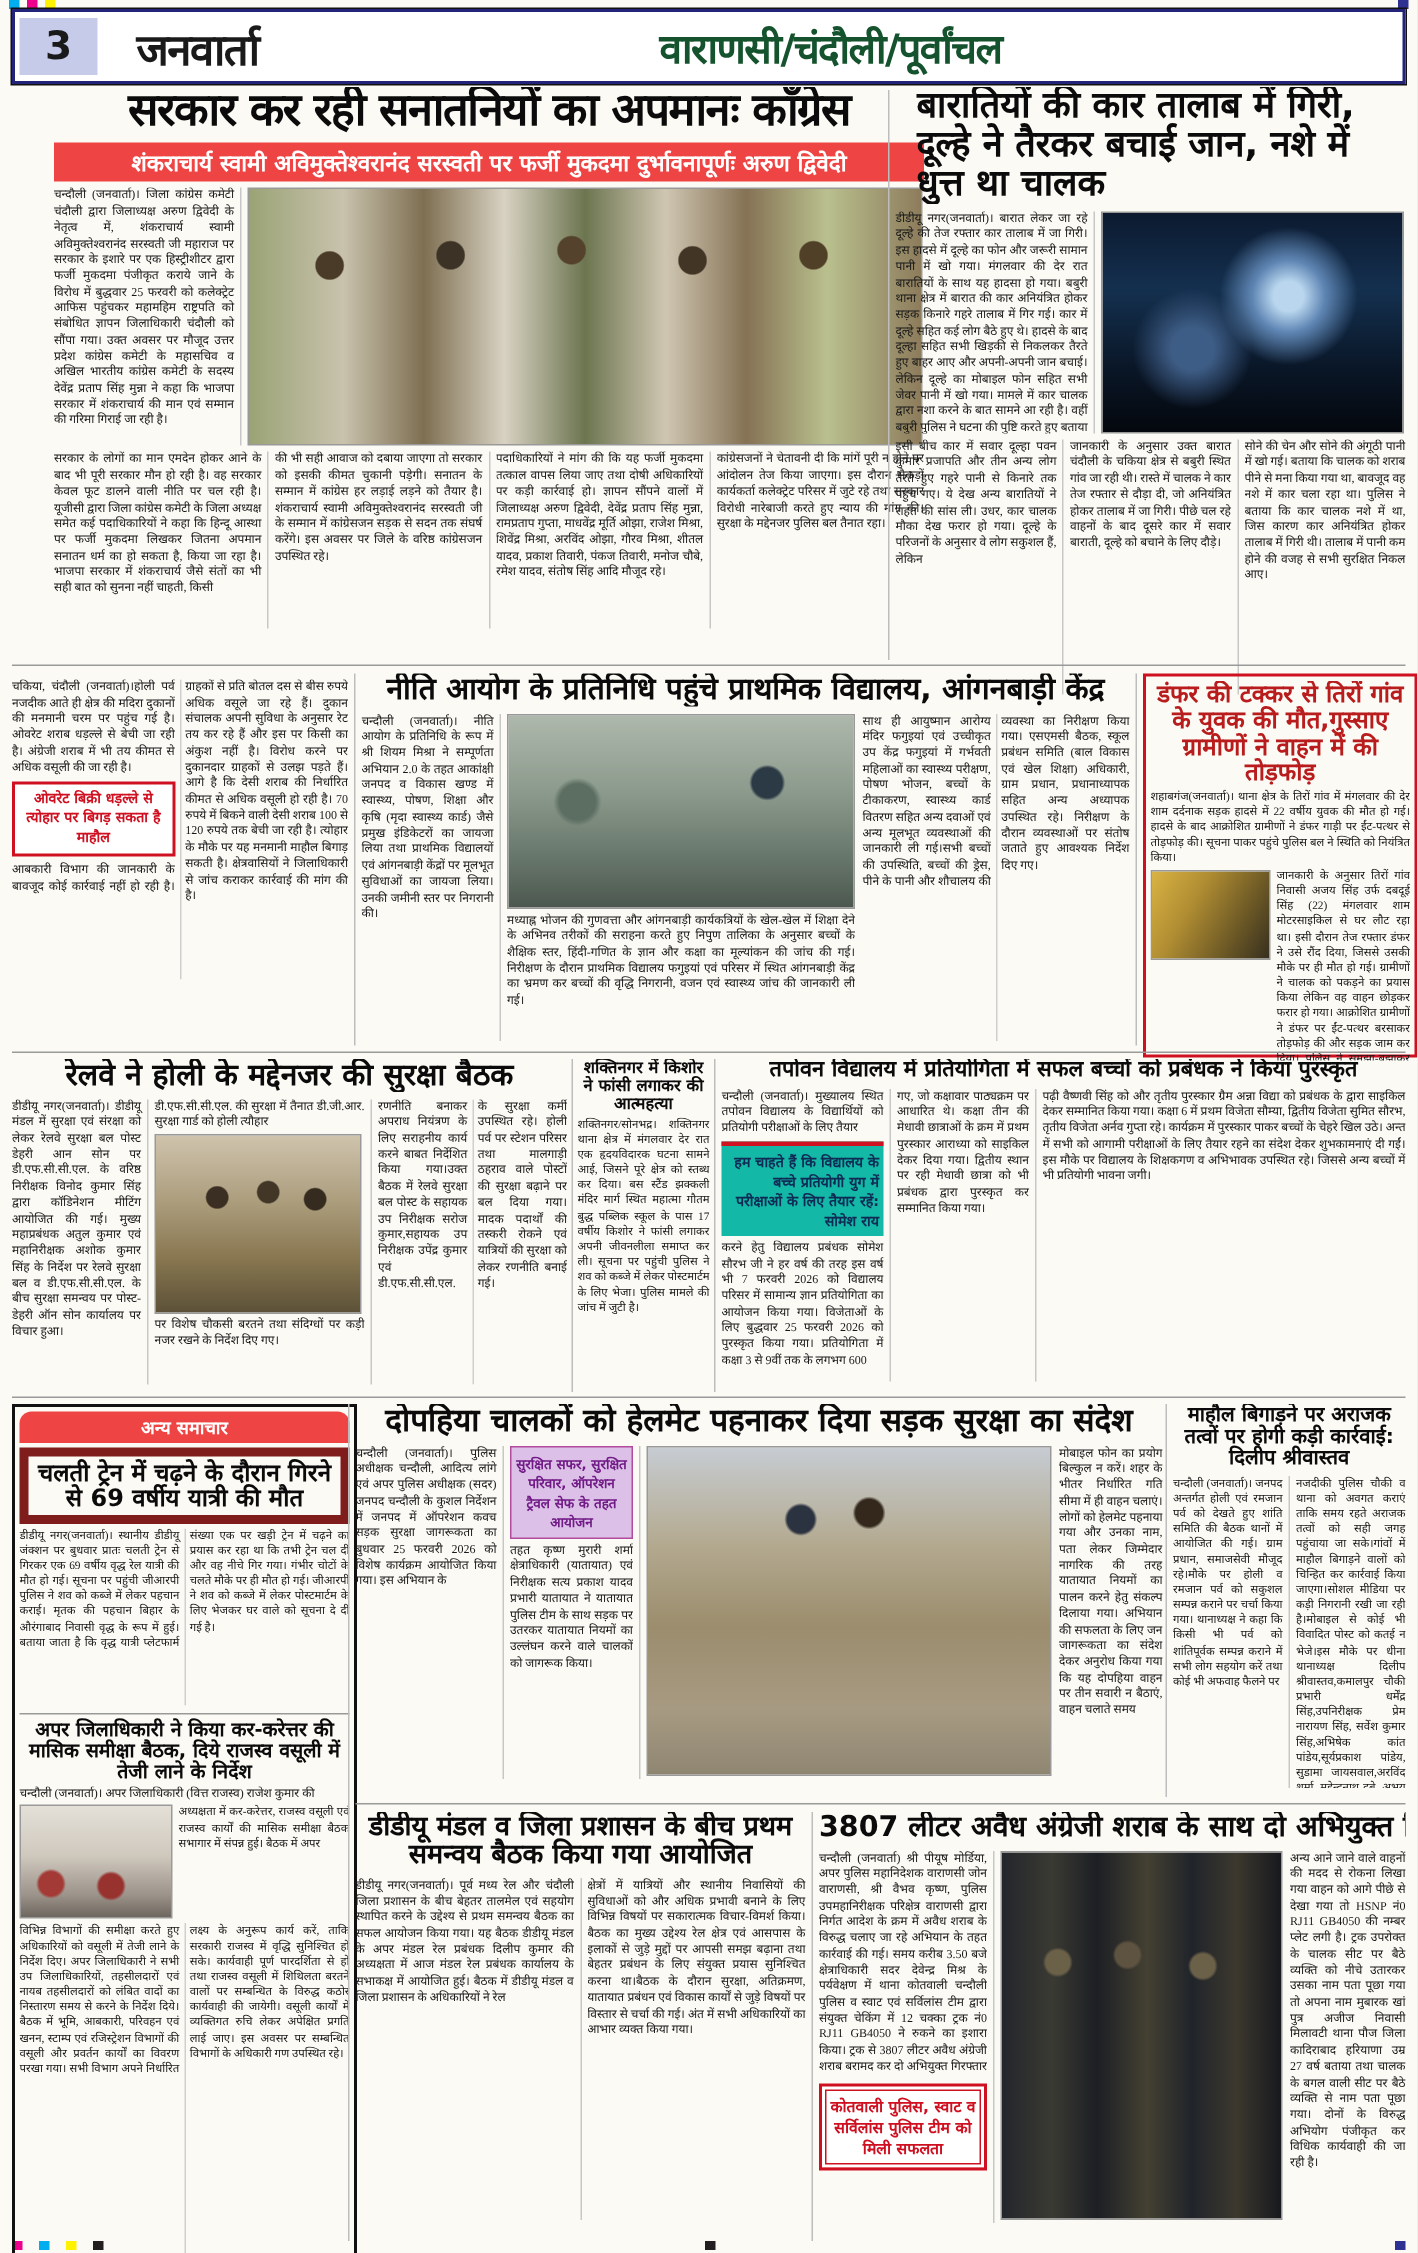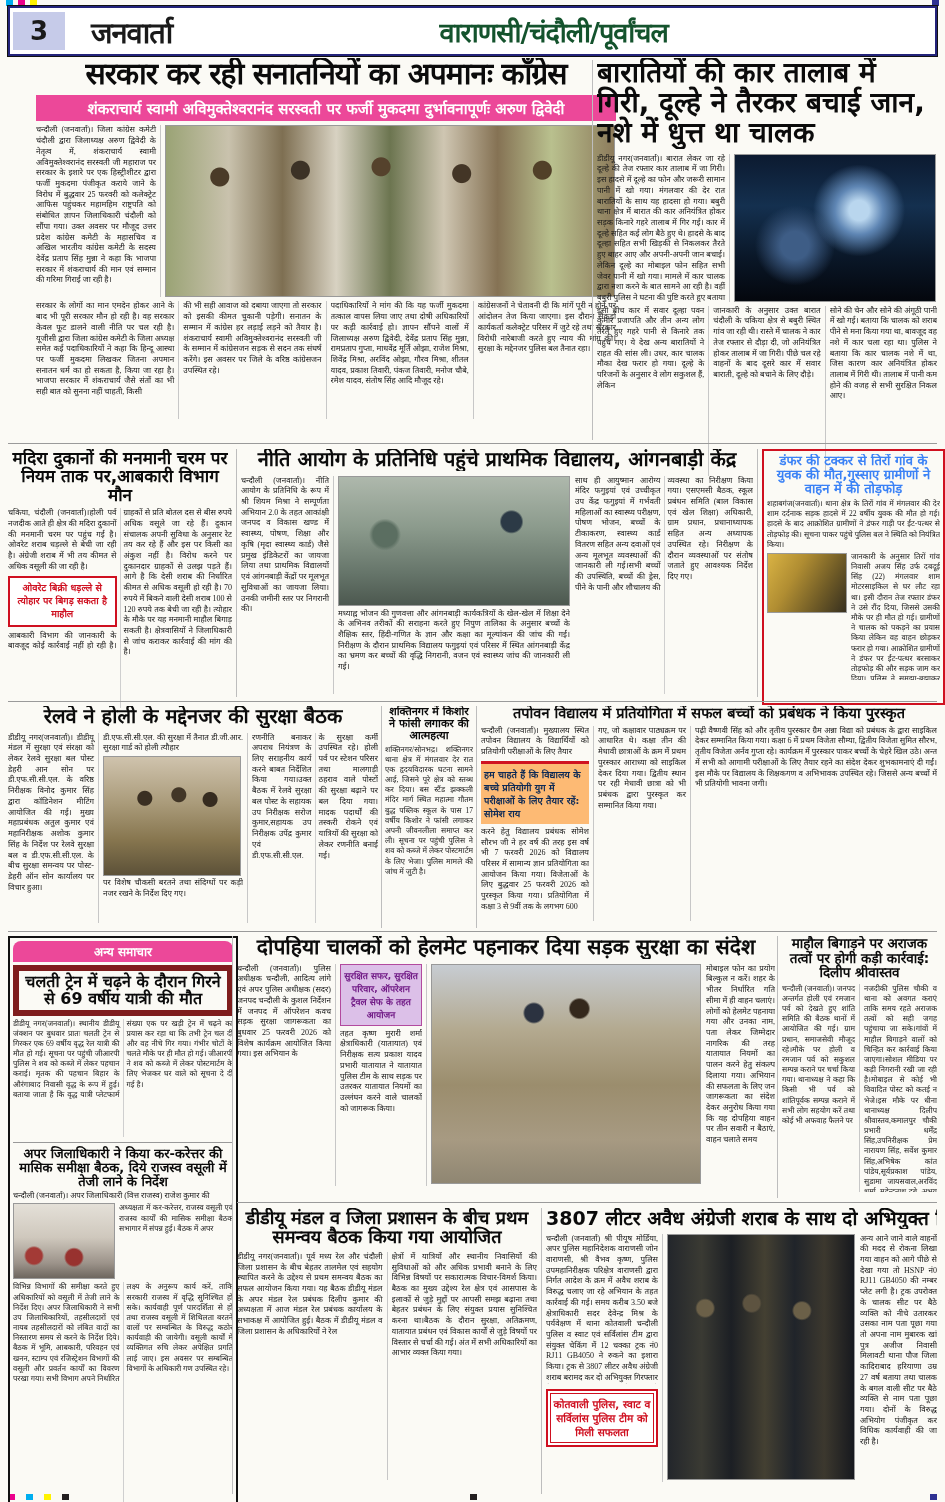--- a/index.html
+++ b/index.html
@@ -19,23 +19,23 @@
   
   .hl{font-family:"DejaVu Sans",sans-serif;font-weight:800;color:#0b0b0b;line-height:1.08;overflow:hidden;}
   .body-text{font-size:8px;line-height:1.34;text-align:justify;color:#181818;overflow:hidden;}
   .row{display:flex;}
   .rule-r{border-right:1px solid #c7c7c7;padding-right:4px;margin-right:4px;}
   .cols2{column-count:2;column-gap:7px;column-rule:1px solid #cfcfcf;}
   .photo{overflow:hidden;border:1px solid #999;}
   .hr{position:absolute;height:1px;background:#9a9a9a;}
   .vr{position:absolute;width:1px;background:#bdbdbd;}
   
-  .redbar{background:#ec4899;color:#fff;font-family:"DejaVu Sans",sans-serif;font-weight:800;text-align:center;}
+  .redbar{background:#ef4444;color:#fff;font-family:"DejaVu Sans",sans-serif;font-weight:800;text-align:center;}
   .redbox-outline{border:2px solid #cf1020;color:#cf1020;font-family:"DejaVu Sans",sans-serif;font-weight:800;text-align:center;background:#fff;}
-  .greenbox{background:#fdba74;border-top:3px solid #d01321;color:#0e2a55;font-family:"DejaVu Sans",sans-serif;font-weight:800;text-align:left;}
+  .greenbox{background:#14b8a6;border-top:3px solid #d01321;color:#0e2a55;font-family:"DejaVu Sans",sans-serif;font-weight:800;text-align:right;}
   .purplebox{background:#dcC0e8;border:1px solid #b24a9e;color:#711b86;font-family:"DejaVu Sans",sans-serif;font-weight:800;text-align:center;}
 </style>
 </head>
 <body>
 
 <div id="page">
 
   <div class="mark" style="left:6px;top:0;background:#00aeef"></div>
   <div class="mark" style="left:18px;top:0;background:#ec008c"></div>
   <div class="mark" style="left:30px;top:0;background:#fff200"></div>
@@ -70,39 +70,38 @@
       <div class="body-text rule-r" style="flex:1;">सरकार के लोगों का मान एमदेन होकर आने के बाद भी पूरी सरकार मौन हो रही है। वह सरकार केवल फूट डालने वाली नीति पर चल रही है। यूजीसी द्वारा जिला कांग्रेस कमेटी के जिला अध्यक्ष समेत कई पदाधिकारियों ने कहा कि हिन्दू आस्था पर फर्जी मुकदमा लिखकर जितना अपमान सनातन धर्म का हो सकता है, किया जा रहा है। भाजपा सरकार में शंकराचार्य जैसे संतों का भी सही बात को सुनना नहीं चाहती, किसी</div>
       <div class="body-text rule-r" style="flex:1;">की भी सही आवाज को दबाया जाएगा तो सरकार को इसकी कीमत चुकानी पड़ेगी। सनातन के सम्मान में कांग्रेस हर लड़ाई लड़ने को तैयार है। शंकराचार्य स्वामी अविमुक्तेश्वरानंद सरस्वती जी के सम्मान में कांग्रेसजन सड़क से सदन तक संघर्ष करेंगे। इस अवसर पर जिले के वरिष्ठ कांग्रेसजन उपस्थित रहे।</div>
       <div class="body-text rule-r" style="flex:1;">पदाधिकारियों ने मांग की कि यह फर्जी मुकदमा तत्काल वापस लिया जाए तथा दोषी अधिकारियों पर कड़ी कार्रवाई हो। ज्ञापन सौंपने वालों में जिलाध्यक्ष अरुण द्विवेदी, देवेंद्र प्रताप सिंह मुन्ना, रामप्रताप गुप्ता, माधवेंद्र मूर्ति ओझा, राजेश मिश्रा, शिवेंद्र मिश्रा, अरविंद ओझा, गौरव मिश्रा, शीतल यादव, प्रकाश तिवारी, पंकज तिवारी, मनोज चौबे, रमेश यादव, संतोष सिंह आदि मौजूद रहे।</div>
       <div class="body-text" style="flex:1;">कांग्रेसजनों ने चेतावनी दी कि मांगें पूरी न होने पर आंदोलन तेज किया जाएगा। इस दौरान सैकड़ों कार्यकर्ता कलेक्ट्रेट परिसर में जुटे रहे तथा सरकार विरोधी नारेबाजी करते हुए न्याय की मांग की। सुरक्षा के मद्देनजर पुलिस बल तैनात रहा।</div>
     </div>
   </div>
 
   <div class="vr" style="left:592px;top:60px;height:380px;"></div>
 
   <div class="abs" style="left:597px;top:58px;width:340px;height:382px;">
-    <div class="hl" style="font-size:28px;text-align:left;">बारातियों की कार तालाब में गिरी, दूल्हे ने तैरकर बचाई जान, नशे में धुत्त था चालक</div>
+    <div class="hl" style="font-size:24px;text-align:left;margin-left:14px;">बारातियों की कार तालाब में गिरी, दूल्हे ने तैरकर बचाई जान, नशे में धुत्त था चालक</div>
     <div class="row" style="margin-top:5px;height:148px;">
       <div class="body-text rule-r" style="width:128px;height:148px;">डीडीयू नगर(जनवार्ता)। बारात लेकर जा रहे दूल्हे की तेज रफ्तार कार तालाब में जा गिरी। इस हादसे में दूल्हे का फोन और जरूरी सामान पानी में खो गया। मंगलवार की देर रात बारातियों के साथ यह हादसा हो गया। बबुरी थाना क्षेत्र में बारात की कार अनियंत्रित होकर सड़क किनारे गहरे तालाब में गिर गई। कार में दूल्हे सहित कई लोग बैठे हुए थे। हादसे के बाद दूल्हा सहित सभी खिड़की से निकलकर तैरते हुए बाहर आए और अपनी-अपनी जान बचाई। लेकिन दूल्हे का मोबाइल फोन सहित सभी जेवर पानी में खो गया। मामले में कार चालक द्वारा नशा करने के बात सामने आ रही है। वहीं बबुरी पुलिस ने घटना की पुष्टि करते हुए बताया है कि कार सवार सभी लोग सुरक्षित हैं।</div>
       <div class="photo" style="width:200px;height:146px;background:
         radial-gradient(circle at 62% 38%, #b9d6ee 0 10px, #5f86b4 24px, transparent 46px),
         radial-gradient(circle at 30% 62%, #3e5d86 0 14px, transparent 40px),
         linear-gradient(180deg,#0c1a30 0%,#14304f 35%,#0a1728 70%,#04070d 100%);"></div>
     </div>
     <div class="row" style="margin-top:4px;height:170px;">
       <div class="body-text rule-r" style="flex:1;">इसी बीच कार में सवार दूल्हा पवन कुमार प्रजापति और तीन अन्य लोग तैरते हुए गहरे पानी से किनारे तक पहुंच गए। ये देख अन्य बारातियों ने राहत की सांस ली। उधर, कार चालक मौका देख फरार हो गया। दूल्हे के परिजनों के अनुसार वे लोग सकुशल हैं, लेकिन</div>
       <div class="body-text rule-r" style="flex:1;">जानकारी के अनुसार उक्त बारात चंदौली के चकिया क्षेत्र से बबुरी स्थित गांव जा रही थी। रास्ते में चालक ने कार तेज रफ्तार से दौड़ा दी, जो अनियंत्रित होकर तालाब में जा गिरी। पीछे चल रहे वाहनों के बाद दूसरे कार में सवार बाराती, दूल्हे को बचाने के लिए दौड़े।</div>
       <div class="body-text" style="flex:1;">सोने की चेन और सोने की अंगूठी पानी में खो गई। बताया कि चालक को शराब पीने से मना किया गया था, बावजूद वह नशे में कार चला रहा था। पुलिस ने बताया कि कार चालक नशे में था, जिस कारण कार अनियंत्रित होकर तालाब में गिरी थी। तालाब में पानी कम होने की वजह से सभी सुरक्षित निकल आए।</div>
     </div>
   </div>
 
   <div class="hr" style="left:8px;top:443px;width:929px;"></div>
 
   <div class="abs" style="left:8px;top:449px;width:224px;height:248px;">
-    <div class="hl" style="font-size:17px;text-align:center;">मदिरा दुकानों की मनमानी चरम पर नियम ताक पर,आबकारी विभाग मौन</div>
     <div class="cols2 body-text" style="margin-top:4px;height:200px;">
       <span>चकिया, चंदौली (जनवार्ता)।होली पर्व नजदीक आते ही क्षेत्र की मदिरा दुकानों की मनमानी चरम पर पहुंच गई है। ओवरेट शराब धड़ल्ले से बेची जा रही है। अंग्रेजी शराब में भी तय कीमत से अधिक वसूली की जा रही है।</span>
       <div class="redbox-outline" style="font-size:9.5px;padding:4px 3px;margin:4px 0;break-inside:avoid;">ओवरेट बिक्री धड़ल्ले से त्योहार पर बिगड़ सकता है माहौल</div>
       <span>आबकारी विभाग की जानकारी के बावजूद कोई कार्रवाई नहीं हो रही है। ग्राहकों से प्रति बोतल दस से बीस रुपये अधिक वसूले जा रहे हैं। दुकान संचालक अपनी सुविधा के अनुसार रेट तय कर रहे हैं और इस पर किसी का अंकुश नहीं है। विरोध करने पर दुकानदार ग्राहकों से उलझ पड़ते हैं।</span>
       <span>आगे है कि देसी शराब की निर्धारित कीमत से अधिक वसूली हो रही है। 70 रुपये में बिकने वाली देसी शराब 100 से 120 रुपये तक बेची जा रही है। त्योहार के मौके पर यह मनमानी माहौल बिगाड़ सकती है। क्षेत्रवासियों ने जिलाधिकारी से जांच कराकर कार्रवाई की मांग की है।</span>
     </div>
   </div>
 
   <div class="vr" style="left:236px;top:449px;height:248px;"></div>
 
@@ -117,21 +116,21 @@
           linear-gradient(180deg,#aeb8ac 0%,#8b9a8c 40%,#66756a 75%,#4c584f 100%);"></div>
         <div class="body-text" style="margin-top:3px;height:82px;">मध्याह्न भोजन की गुणवत्ता और आंगनबाड़ी कार्यकत्रियों के खेल-खेल में शिक्षा देने के अभिनव तरीकों की सराहना करते हुए निपुण तालिका के अनुसार बच्चों के शैक्षिक स्तर, हिंदी-गणित के ज्ञान और कक्षा का मूल्यांकन की जांच की गई। निरीक्षण के दौरान प्राथमिक विद्यालय फगुइयां एवं परिसर में स्थित आंगनबाड़ी केंद्र का भ्रमण कर बच्चों की वृद्धि निगरानी, वजन एवं स्वास्थ्य जांच की जानकारी ली गई।</div>
       </div>
       <div class="cols2 body-text" style="flex:1;height:218px;">साथ ही आयुष्मान आरोग्य मंदिर फगुइयां एवं उच्चीकृत उप केंद्र फगुइयां में गर्भवती महिलाओं का स्वास्थ्य परीक्षण, पोषण भोजन, बच्चों के टीकाकरण, स्वास्थ्य कार्ड वितरण सहित अन्य दवाओं एवं अन्य मूलभूत व्यवस्थाओं की जानकारी ली गई।सभी बच्चों की उपस्थिति, बच्चों की ड्रेस, पीने के पानी और शौचालय की व्यवस्था का निरीक्षण किया गया। एसएमसी बैठक, स्कूल प्रबंधन समिति (बाल विकास एवं खेल शिक्षा) अधिकारी, ग्राम प्रधान, प्रधानाध्यापक सहित अन्य अध्यापक उपस्थित रहे। निरीक्षण के दौरान व्यवस्थाओं पर संतोष जताते हुए आवश्यक निर्देश दिए गए।</div>
     </div>
   </div>
 
   <div class="vr" style="left:757px;top:449px;height:248px;"></div>
 
   <div class="abs" style="left:762px;top:449px;width:173px;height:246px;border:2px solid #cf1020;padding:3px;">
-    <div class="hl" style="font-size:13px;color:#3b82f6;text-align:center;">डंफर की टक्कर से तिरों गांव के युवक की मौत,गुस्साए ग्रामीणों ने वाहन में की तोड़फोड़</div>
+    <div class="hl" style="font-size:16px;color:#b91c1c;text-align:center;">डंफर की टक्कर से तिरों गांव के युवक की मौत,गुस्साए ग्रामीणों ने वाहन में की तोड़फोड़</div>
     <div class="body-text" style="margin-top:3px;font-size:7.6px;">शहाबगंज(जनवार्ता)। थाना क्षेत्र के तिरों गांव में मंगलवार की देर शाम दर्दनाक सड़क हादसे में 22 वर्षीय युवक की मौत हो गई।हादसे के बाद आक्रोशित ग्रामीणों ने डंफर गाड़ी पर ईंट-पत्थर से तोड़फोड़ की। सूचना पाकर पहुंचे पुलिस बल ने स्थिति को नियंत्रित किया।</div>
     <div style="overflow:hidden;margin-top:2px;height:128px;">
       <div class="photo" style="float:left;width:78px;height:58px;margin:1px 4px 2px 0;background:
         linear-gradient(120deg,#d9b344 0%,#b08d32 35%,#6e5a26 70%,#37301f 100%);"></div>
       <div class="body-text" style="font-size:7.6px;">जानकारी के अनुसार तिरों गांव निवासी अजय सिंह उर्फ दबदूई सिंह (22) मंगलवार शाम मोटरसाइकिल से घर लौट रहा था। इसी दौरान तेज रफ्तार डंफर ने उसे रौंद दिया, जिससे उसकी मौके पर ही मौत हो गई। ग्रामीणों ने चालक को पकड़ने का प्रयास किया लेकिन वह वाहन छोड़कर फरार हो गया। आक्रोशित ग्रामीणों ने डंफर पर ईंट-पत्थर बरसाकर तोड़फोड़ की और सड़क जाम कर दिया। पुलिस ने समझा-बुझाकर जाम समाप्त कराया तथा शव को पोस्टमार्टम के लिए भेजा। परिजनों का रो-रोकर बुरा हाल है। पुलिस वाहन चालक की तलाश में जुटी है।</div>
     </div>
   </div>
 
   <div class="hr" style="left:8px;top:701px;width:929px;"></div>
 

